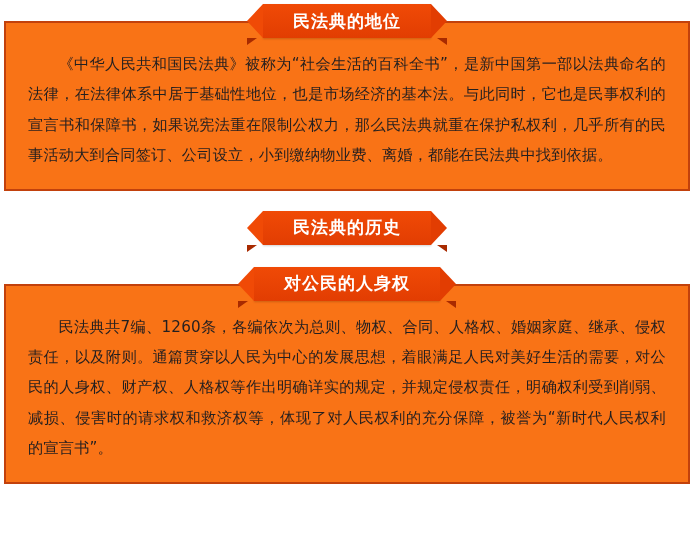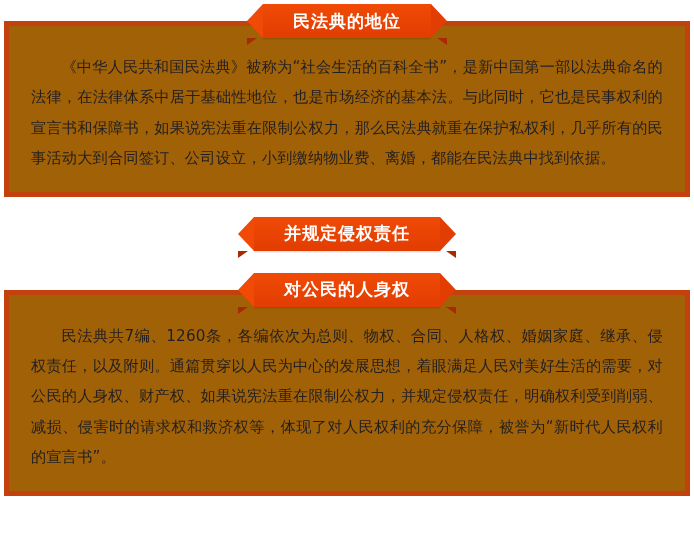--- a/index.html
+++ b/index.html
@@ -82,22 +82,22 @@
     border-color: transparent #a82a00 transparent transparent;
   }
   .ribbon-label {
     position: relative;
     z-index: 2;
     white-space: nowrap;
   }
   .body-box {
     position: relative;
     margin-top: -17px;
-    border: 5px solid #c2410c;
-    background: #a16207;
+    border: 2px solid #c2410c;
+    background: #f97316;
     box-sizing: border-box;
     padding: 26px 22px 18px 22px;
   }
   .body-text {
     font-size: 15.2px;
     line-height: 2.0;
     color: #231f20;
     text-align: justify;
     text-indent: 2em;
     margin: 0;
@@ -127,33 +127,33 @@
     </div>
   </div>
 
   <div class="spacer-a"></div>
 
   <div class="section">
     <div class="header-row">
       <div class="ribbon">
         <span class="tail-left"></span>
         <span class="tail-right"></span>
-        <span class="ribbon-label">并规定侵权责任</span>
+        <span class="ribbon-label">民法典的历史</span>
       </div>
     </div>
   </div>
 
   <div class="spacer-b"></div>
 
   <div class="section">
     <div class="header-row">
       <div class="ribbon">
         <span class="tail-left"></span>
         <span class="tail-right"></span>
         <span class="ribbon-label">对公民的人身权</span>
       </div>
     </div>
     <div class="body-box">
-      <p class="body-text">民法典共7编、1260条，各编依次为总则、物权、合同、人格权、婚姻家庭、继承、侵权责任，以及附则。通篇贯穿以人民为中心的发展思想，着眼满足人民对美好生活的需要，对公民的人身权、财产权、如果说宪法重在限制公权力，并规定侵权责任，明确权利受到削弱、减损、侵害时的请求权和救济权等，体现了对人民权利的充分保障，被誉为“新时代人民权利的宣言书”。</p>
+      <p class="body-text">民法典共7编、1260条，各编依次为总则、物权、合同、人格权、婚姻家庭、继承、侵权责任，以及附则。通篇贯穿以人民为中心的发展思想，着眼满足人民对美好生活的需要，对公民的人身权、财产权、人格权等作出明确详实的规定，并规定侵权责任，明确权利受到削弱、减损、侵害时的请求权和救济权等，体现了对人民权利的充分保障，被誉为“新时代人民权利的宣言书”。</p>
     </div>
   </div>
 
 </div>
 
 </body></html>

